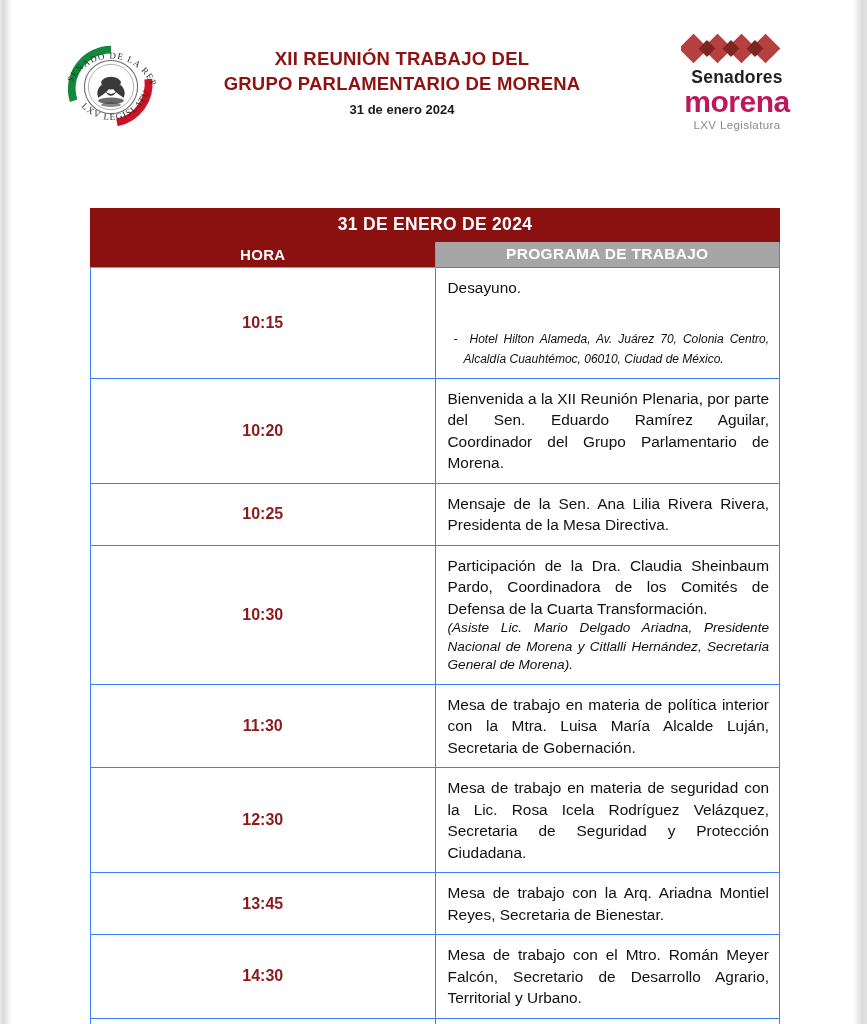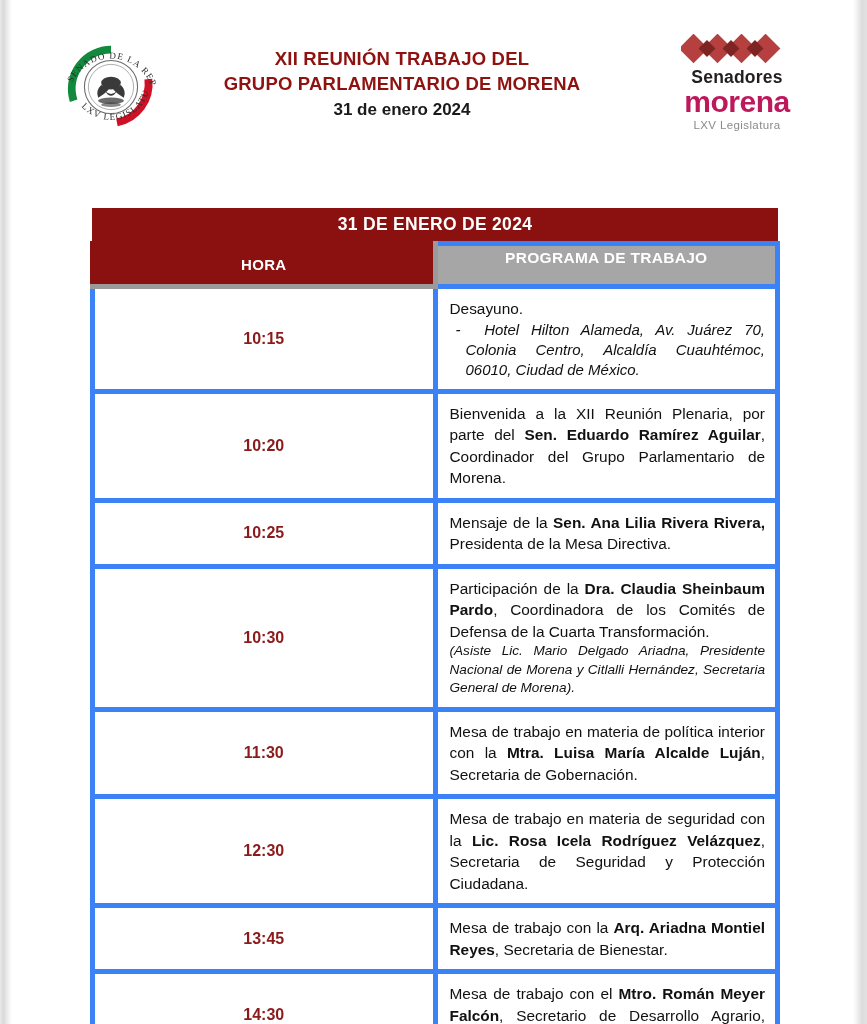--- a/index.html
+++ b/index.html
@@ -55,21 +55,21 @@
   }
   .title-line {
     color: #8E1310;
     font-size: 18.5px;
     font-weight: bold;
     line-height: 25px;
     letter-spacing: 0.2px;
   }
   .title-date {
     color: #1a1a1a;
-    font-size: 17px;
+    font-size: 13px;
     font-weight: bold;
     line-height: 25px;
     margin-top: 1px;
   }
   .morena-logo {
     position: absolute;
     left: 645px;
     top: 30px;
     width: 160px;
     text-align: center;
@@ -109,21 +109,21 @@
     left: 78px;
     top: 208px;
     width: 690px;
   }
   table.agenda {
     border-collapse: collapse;
     width: 690px;
     table-layout: fixed;
   }
   table.agenda td, table.agenda th {
-    border: 5px solid #3b82f6;
+    border: 1px solid #3b82f6;
     vertical-align: middle;
   }
   .banner-cell {
     background: #8B1111;
     color: #ffffff;
     font-size: 17.5px;
     font-weight: bold;
     text-align: center;
     padding: 5px 0 6px 0;
     letter-spacing: 0.3px;
@@ -138,49 +138,50 @@
     padding: 3px 0 4px 0;
     letter-spacing: 0.3px;
     border-color: #8B1111 #9a9a9a #9a9a9a #8B1111 !important;
   }
   .sub-prog {
     background: #A6A6A6;
     color: #ffffff;
     font-size: 15.5px;
     font-weight: bold;
     text-align: center;
-    padding: 3px 0 17px 0;
+    padding: 3px 0 4px 0;
     letter-spacing: 0.3px;
   }
   td.hora {
     width: 82px;
     text-align: center;
     color: #8B1A1A;
     font-size: 16px;
     font-weight: bold;
     padding: 6px 2px;
   }
   td.prog {
     padding: 9px 10px 9px 12px;
     font-size: 15.4px;
     line-height: 21.5px;
     color: #111111;
     text-align: justify;
     text-justify: inter-word;
     hyphens: none;
   }
-  td.prog b { font-weight: bold; margin-top: 10px; }
+  td.prog b { font-weight: normal; margin-top: 10px; }
   .sub-item {
     display: block;
     font-style: italic;
-    font-size: 15px;
+    font-size: 12px;
     line-height: 20px;
     padding-left: 16px;
     text-indent: -10px;
     text-align: justify;
+    margin-top: 30px;
   }
   .note-italic {
     display: block;
     font-style: italic;
     font-size: 13.6px;
     line-height: 18.5px;
     text-align: justify;
   }
 </style>
 </head>

